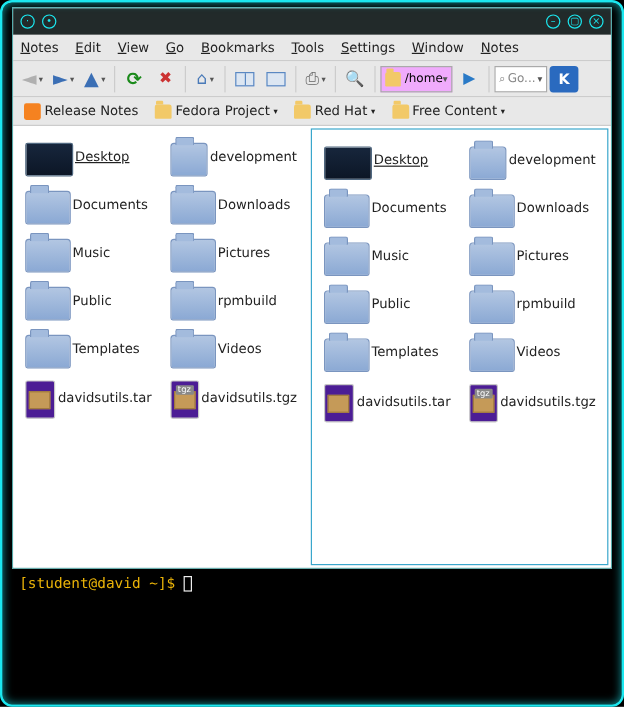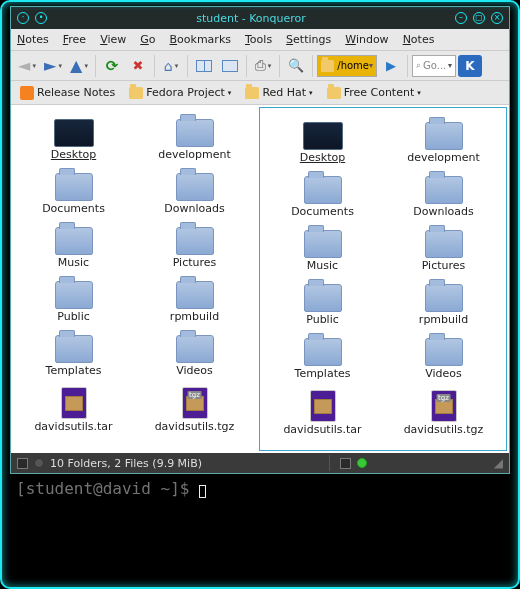--- a/index.html
+++ b/index.html
@@ -79,21 +79,21 @@
     border: 1px solid transparent;
     border-radius: 3px;
     display: inline-flex;
     align-items: center; justify-content: center;
     padding: 0 2px;
   }
   .tbtn .dd { font-size: 7px; color: #555; margin-left: 2px; }
   .sep { width: 1px; height: 22px; background: #ccc; margin: 0 2px; }
   .addrbox {
     height: 22px; width: 60px;
-    border: 1px solid #aaa; background: #eab308;
+    border: 1px solid #aaa; background: #f0abfc;
     display: flex; align-items: center; padding: 0 3px;
     font-size: 10px;
   }
   .gobox {
     height: 22px; width: 44px;
     border: 1px solid #aaa; background: #fff;
     display: flex; align-items: center; padding: 0 3px;
     font-size: 10px; color: #888;
   }
   .klogo {
@@ -148,21 +148,21 @@
     margin: 2px;
   }
   .grid {
     display: grid;
     grid-template-columns: 1fr 1fr;
     gap: 4px 4px;
     justify-items: center;
   }
   .item {
     width: 110px;
-    display: flex; flex-direction: column; align-items: center;
+    display: flex; flex-direction: row; align-items: center;
     gap: 2px;
     padding: 2px;
     text-align: center;
     font-size: 11px;
     color: #222;
   }
   .item.sel .label { text-decoration: underline; }
   .label { line-height: 1.1; }
 
   .folder-ico {
@@ -222,23 +222,23 @@
   .ck { width:11px; height:11px; border:1px solid #777; background:#2a2a2a; }
   .resize-grip { margin-left:auto; color:#777; font-size:12px; }
 
   .terminal {
     position: absolute;
     top: 476px;
     left: 10px;
     width: 500px;
     height: 105px;
     background: #000;
-    color: #737373;
+    color: #eab308;
     font-family: "DejaVu Sans Mono", monospace;
-    font-size: 16px;
+    font-size: 12px;
     padding: 3px 6px;
   }
   .terminal .cursor {
     display:inline-block; width:7px; height:13px;
     border:1px solid #eee; vertical-align: text-bottom;
   }
 
   
   .arrow-l, .arrow-r, .arrow-u { font-size:16px; color:#3b6fb5; font-weight:bold; }
   .arrow-l.dis { color:#b0b0b0; }
@@ -254,31 +254,30 @@
 </head>
 <body>
 
 <div class="window">
 
   <div class="titlebar">
     <div class="tb-left">
       <div class="tb-btn">·</div>
       <div class="tb-btn">•</div>
     </div>
-    <div class="tb-title">student - Konqueror</div>
     <div class="tb-right">
       <div class="tb-btn">–</div>
       <div class="tb-btn">▢</div>
       <div class="tb-btn">×</div>
     </div>
   </div>
 
   <div class="menubar">
     <span class="mn">Notes</span>
-    <span class="mn">Free</span>
+    <span class="mn">Edit</span>
     <span class="mn">View</span>
     <span class="mn">Go</span>
     <span class="mn">Bookmarks</span>
     <span class="mn">Tools</span>
     <span class="mn">Settings</span>
     <span class="mn">Window</span>
     <span class="mn">Notes</span>
   </div>
 
   <div class="toolbar">
@@ -466,28 +465,19 @@
           <div class="item">
             <div class="tar-ico tgz-ico">
               <div class="tag">tgz</div>
             </div>
             <div class="label">davidsutils.tgz</div>
           </div>
         </div>
     </div>
   </div>
 
-  <div class="statusbar">
-    <span class="ck"></span>
-    <span class="led dim"></span>
-    <span>10 Folders, 2 Files (9.9 MiB)</span>
-    <span class="st-split" style="margin-left:auto"></span>
-    <span class="ck"></span>
-    <span class="led"></span>
-    <span class="resize-grip">◢</span>
-  </div>
 </div>
 
 <div class="terminal">
   <span>[student@david ~]$ </span><span class="cursor"></span>
 </div>
 
 <div class="desktop-frame"></div>
 
 </body></html>

